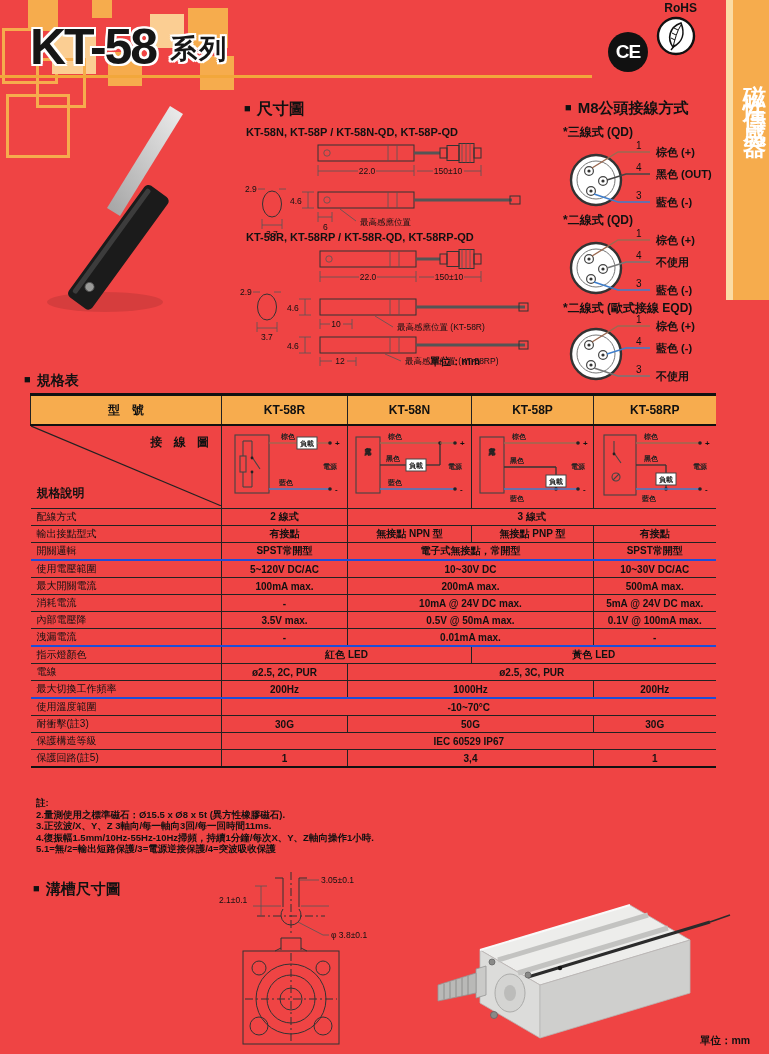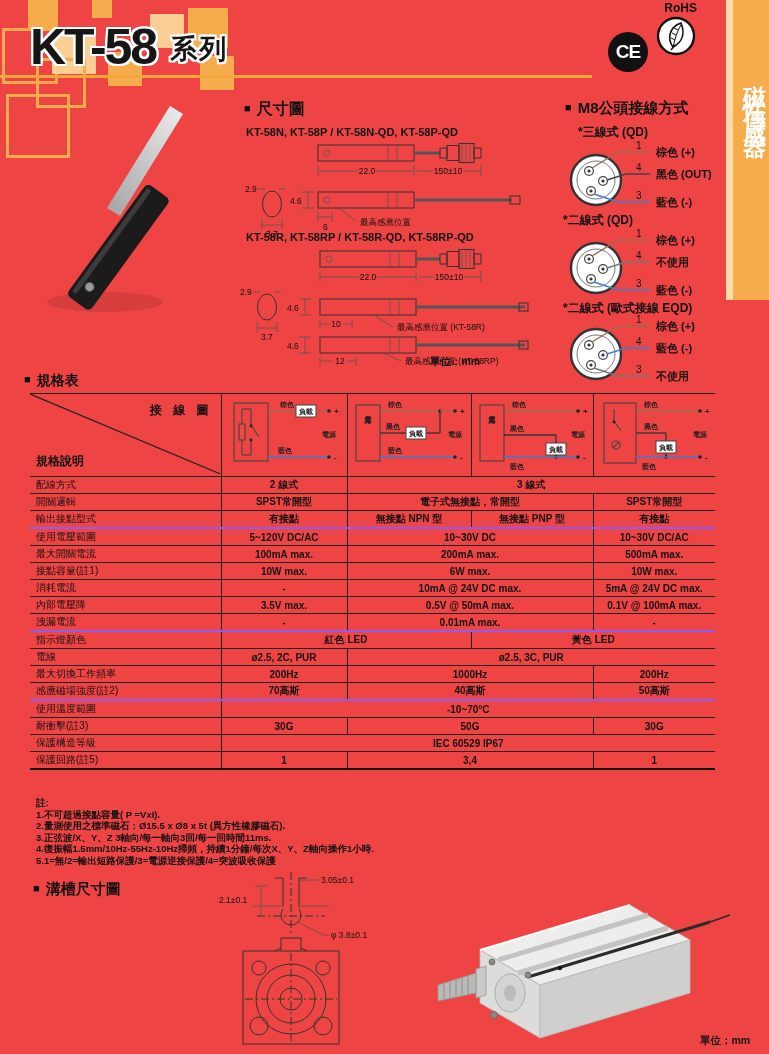--- a/index.html
+++ b/index.html
@@ -30,21 +30,21 @@
   .bullet{font-size:11px;margin-right:6px;vertical-align:2px}
   .subt{position:absolute;font-weight:bold;font-size:11px;color:#111}
   .unitlbl{position:absolute;font-weight:bold;font-size:10.5px;color:#111}
   
   table.spec{position:absolute;left:30px;top:393px;width:685px;border-collapse:collapse;table-layout:fixed;font-size:10px}
   .spec td{border:1px solid #222;height:16px;padding:0 3px;text-align:center;font-weight:bold;overflow:hidden;white-space:nowrap}
   .spec td.lbl{text-align:left;font-weight:normal;border-left:none;padding-left:6px}
   .spec td:last-child{border-right:none}
   .spec tr.head td{background:#F7AC4E;border-top:3px solid #111;border-bottom:2px solid #111;height:28px;font-size:12px}
   .spec tr.diag td{height:80px;padding:0}
-  .spec tr.thick td{border-top:2px solid #8b5cf6}
+  .spec tr.thick td{border-top:2px solid #1d4ed8}
   .spec tr.last td{border-bottom:2.5px solid #111}
   .diagcell{position:relative}
   .diagcell .tl2{position:absolute;right:8px;top:8px;font-size:12px;font-weight:bold;letter-spacing:4px}
   .diagcell .bl2{position:absolute;left:6px;bottom:6px;font-size:12px;font-weight:bold}
   
   .notes{position:absolute;left:36px;top:797px;font-size:9.5px;line-height:11.5px;color:#111;font-weight:bold}
   
   svg text{font-family:"Liberation Sans","DejaVu Sans",sans-serif}
   .d{stroke:#333;stroke-width:1;fill:none}
   .dthin{stroke:#555;stroke-width:.8;fill:none}
@@ -237,21 +237,21 @@
     <text x="105" y="119" class="dt" text-anchor="middle">12</text>
     <line x1="112" y1="116" x2="121" y2="116" class="dthin"></line>
     <line x1="150" y1="109" x2="166" y2="116" class="dthin"></line>
     <text x="170" y="119" class="dt">最高感應位置 (KT-58RP)</text>
   </svg>
 
   <div class="unitlbl" style="left:430px;top:355px">單位：mm</div>
 
   <div class="h1" style="left:565px;top:99px;font-size:15px"><span class="bullet">■</span><span>M8公頭接線方式</span></div>
 
-  <div class="subt" style="left:578px;top:124px;font-size:12px">*三線式 (QD)</div>
+  <div class="subt" style="left:563px;top:124px;font-size:12px">*三線式 (QD)</div>
   <svg class="abs" style="left:566px;top:138px" width="200" height="82" viewBox="0 0 200 82">
     <circle cx="30" cy="42" r="25" class="conn-outer"></circle>
       <circle cx="30" cy="42" r="19" class="conn-inner"></circle>
     <circle cx="23" cy="33" r="4.4" class="pinc"></circle>
       <circle cx="23" cy="33" r="1.6" class="pind"></circle>
     <circle cx="37" cy="43" r="4.4" class="pinc"></circle>
       <circle cx="37" cy="43" r="1.6" class="pind"></circle>
     <circle cx="25" cy="53" r="4.4" class="pinc"></circle>
       <circle cx="25" cy="53" r="1.6" class="pind"></circle>
     <polyline points="26,30 52,14 84,14" class="wire" stroke="#9B6A51"></polyline>
@@ -311,20 +311,27 @@
 
   <table class="spec">
     <colgroup>
         <col style="width:191px">
         <col style="width:126px">
         <col style="width:124px">
         <col style="width:122px">
         <col style="width:122px">
       </colgroup>
     <tbody>
+        <tr class="head">
+      <td>型　號</td>
+      <td>KT-58R</td>
+      <td>KT-58N</td>
+      <td>KT-58P</td>
+      <td>KT-58RP</td>
+    </tr>
     <tr class="diag">
       <td class="lbl diagcell">
         <svg width="100%" height="100%" viewBox="0 0 190 80" preserveAspectRatio="none">
               <line x1="0" y1="0" x2="190" y2="80" stroke="#222" stroke-width="1.2"></line>
             </svg>
         <span class="tl2">接 線 圖</span>
         <span class="bl2">規格說明</span>
       </td>
       <td>
         <svg width="124" height="78" viewBox="0 0 124 78">
@@ -424,51 +431,45 @@
           <text x="99" y="42" class="wlabel">電源</text>
         </svg>
       </td>
     </tr>
     <tr>
           <td class="lbl">配線方式</td>
           <td>2 線式</td>
           <td colspan="3">3 線式</td>
         </tr>
     <tr>
-          <td class="lbl">開關邏輯</td>
-          <td>SPST常開型</td>
-          <td colspan="2">電子式無接點，常開型</td>
-          <td>SPST常開型</td>
-        </tr>
-    <tr>
           <td class="lbl">輸出接點型式</td>
           <td>有接點</td>
           <td>無接點 NPN 型</td>
           <td>無接點 PNP 型</td>
           <td>有接點</td>
         </tr>
+    <tr>
+          <td class="lbl">開關邏輯</td>
+          <td>SPST常開型</td>
+          <td colspan="2">電子式無接點，常開型</td>
+          <td>SPST常開型</td>
+        </tr>
     <tr class="thick">
           <td class="lbl">使用電壓範圍</td>
           <td>5~120V DC/AC</td>
           <td colspan="2">10~30V DC</td>
           <td>10~30V DC/AC</td>
         </tr>
     <tr>
           <td class="lbl">最大開關電流</td>
           <td>100mA max.</td>
           <td colspan="2">200mA max.</td>
           <td>500mA max.</td>
         </tr>
     <tr>
-          <td class="lbl">接點容量(註1)</td>
-          <td>10W max.</td>
-          <td colspan="2">6W max.</td>
-          <td>10W max.</td>
-        </tr>
-    <tr>
           <td class="lbl">消耗電流</td>
           <td>-</td>
           <td colspan="2">10mA @ 24V DC max.</td>
           <td>5mA @ 24V DC max.</td>
         </tr>
     <tr>
           <td class="lbl">內部電壓降</td>
           <td>3.5V max.</td>
           <td colspan="2">0.5V @ 50mA max.</td>
           <td>0.1V @ 100mA max.</td>
@@ -487,26 +488,20 @@
     <tr>
           <td class="lbl">電線</td>
           <td>ø2.5, 2C, PUR</td>
           <td colspan="3">ø2.5, 3C, PUR</td>
         </tr>
     <tr>
           <td class="lbl">最大切換工作頻率</td>
           <td>200Hz</td>
           <td colspan="2">1000Hz</td>
           <td>200Hz</td>
-        </tr>
-    <tr>
-          <td class="lbl">感應磁場強度(註2)</td>
-          <td>70高斯</td>
-          <td colspan="2">40高斯</td>
-          <td>50高斯</td>
         </tr>
     <tr class="thick">
           <td class="lbl">使用溫度範圍</td>
           <td colspan="4">-10~70°C</td>
         </tr>
     <tr>
           <td class="lbl">耐衝擊(註3)</td>
           <td>30G</td>
           <td colspan="2">50G</td>
           <td>30G</td>
@@ -519,21 +514,20 @@
           <td class="lbl">保護回路(註5)</td>
           <td>1</td>
           <td colspan="2">3,4</td>
           <td>1</td>
         </tr>
   </tbody>
     </table>
 
   <div class="notes">
     <div>註:</div>
-    <div>1.不可超過接點容量( P =VxI).</div>
     <div>2.量測使用之標準磁石：Ø15.5 x Ø8 x 5t (異方性橡膠磁石).</div>
     <div>3.正弦波/X、Y、Z 3軸向/每一軸向3回/每一回時間11ms.</div>
     <div>4.復振幅1.5mm/10Hz-55Hz-10Hz掃頻，持續1分鐘/每次X、Y、Z軸向操作1小時.</div>
     <div>5.1=無/2=輸出短路保護/3=電源逆接保護/4=突波吸收保護</div>
   </div>
 
   <div class="h1" style="left:33px;top:880px;font-size:15px"><span class="bullet">■</span><span>溝槽尺寸圖</span></div>
 
   <svg class="abs" style="left:195px;top:872px" width="200" height="180" viewBox="0 0 200 180">
     <line x1="80" y1="6" x2="88" y2="6" class="d"></line>

